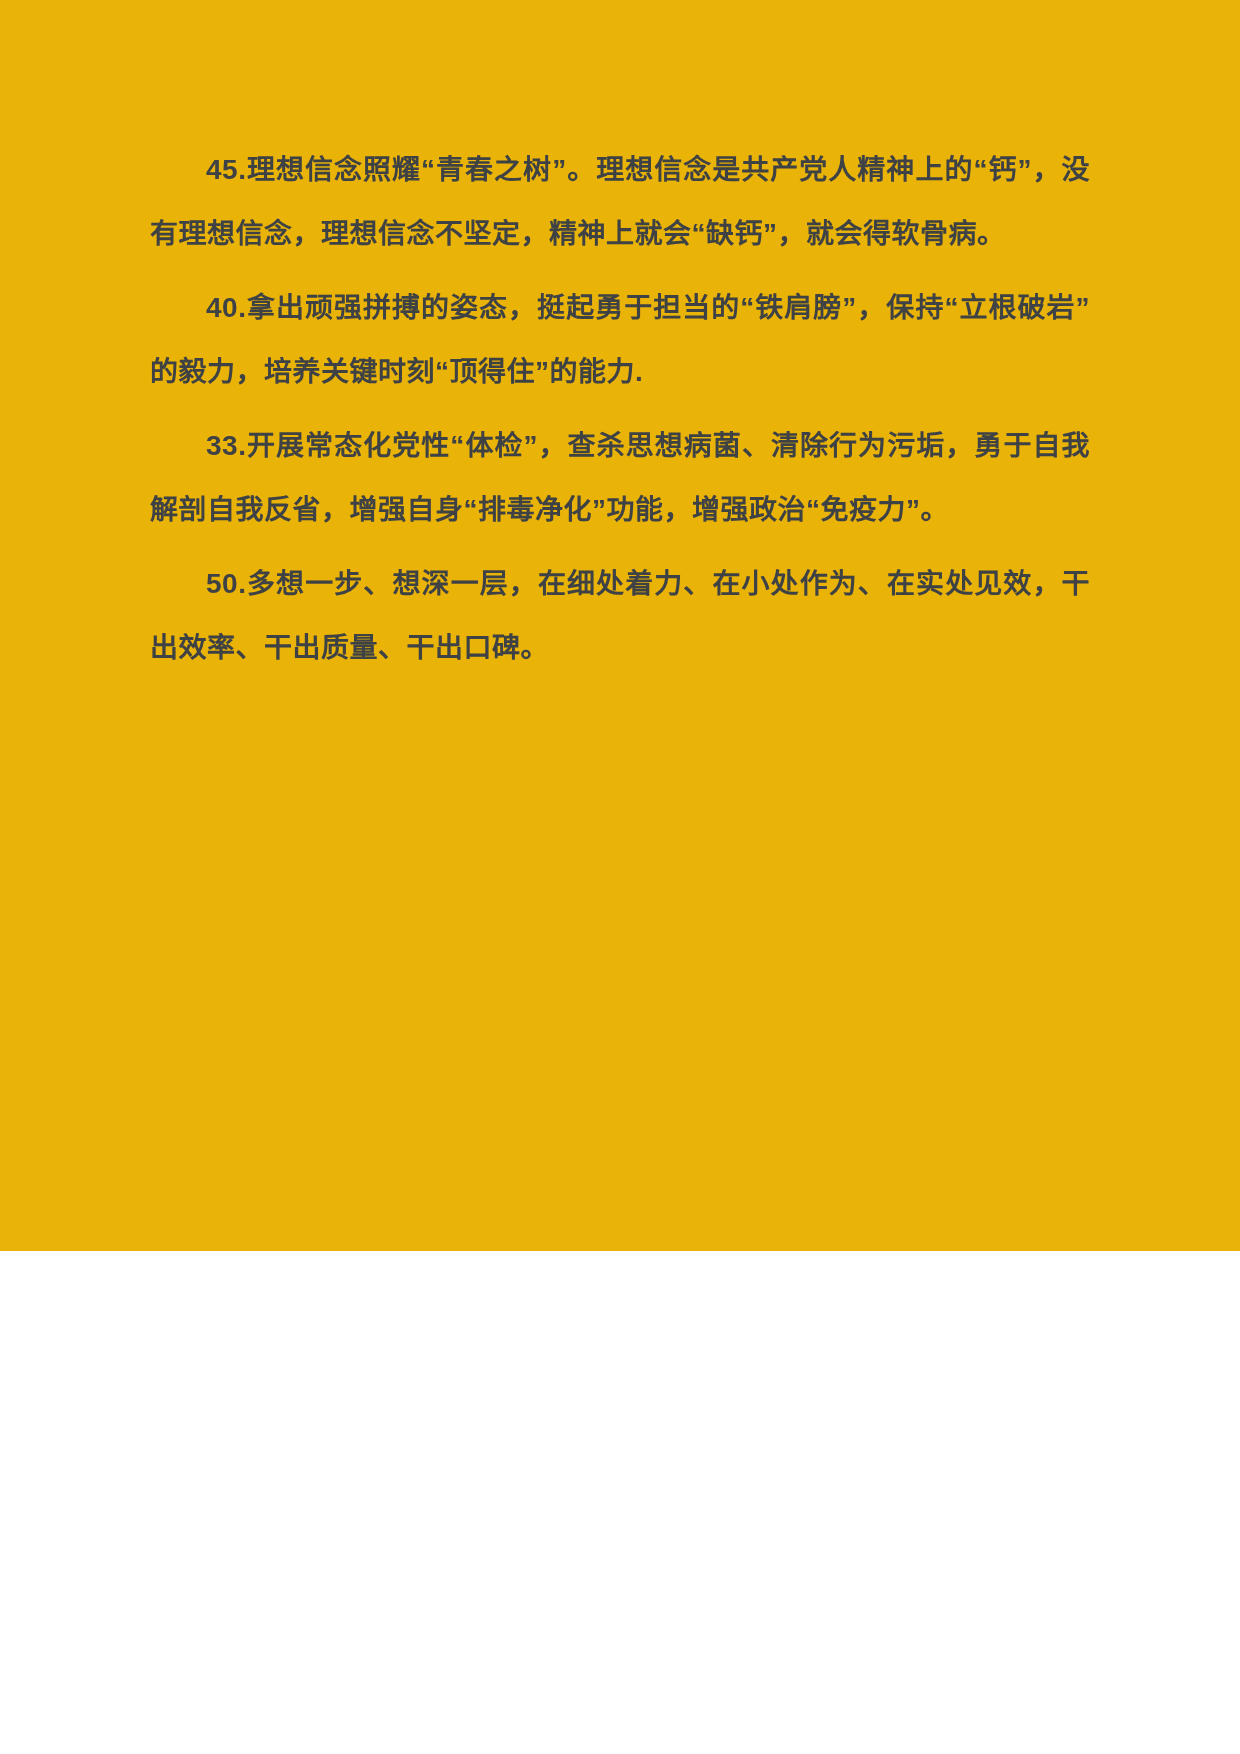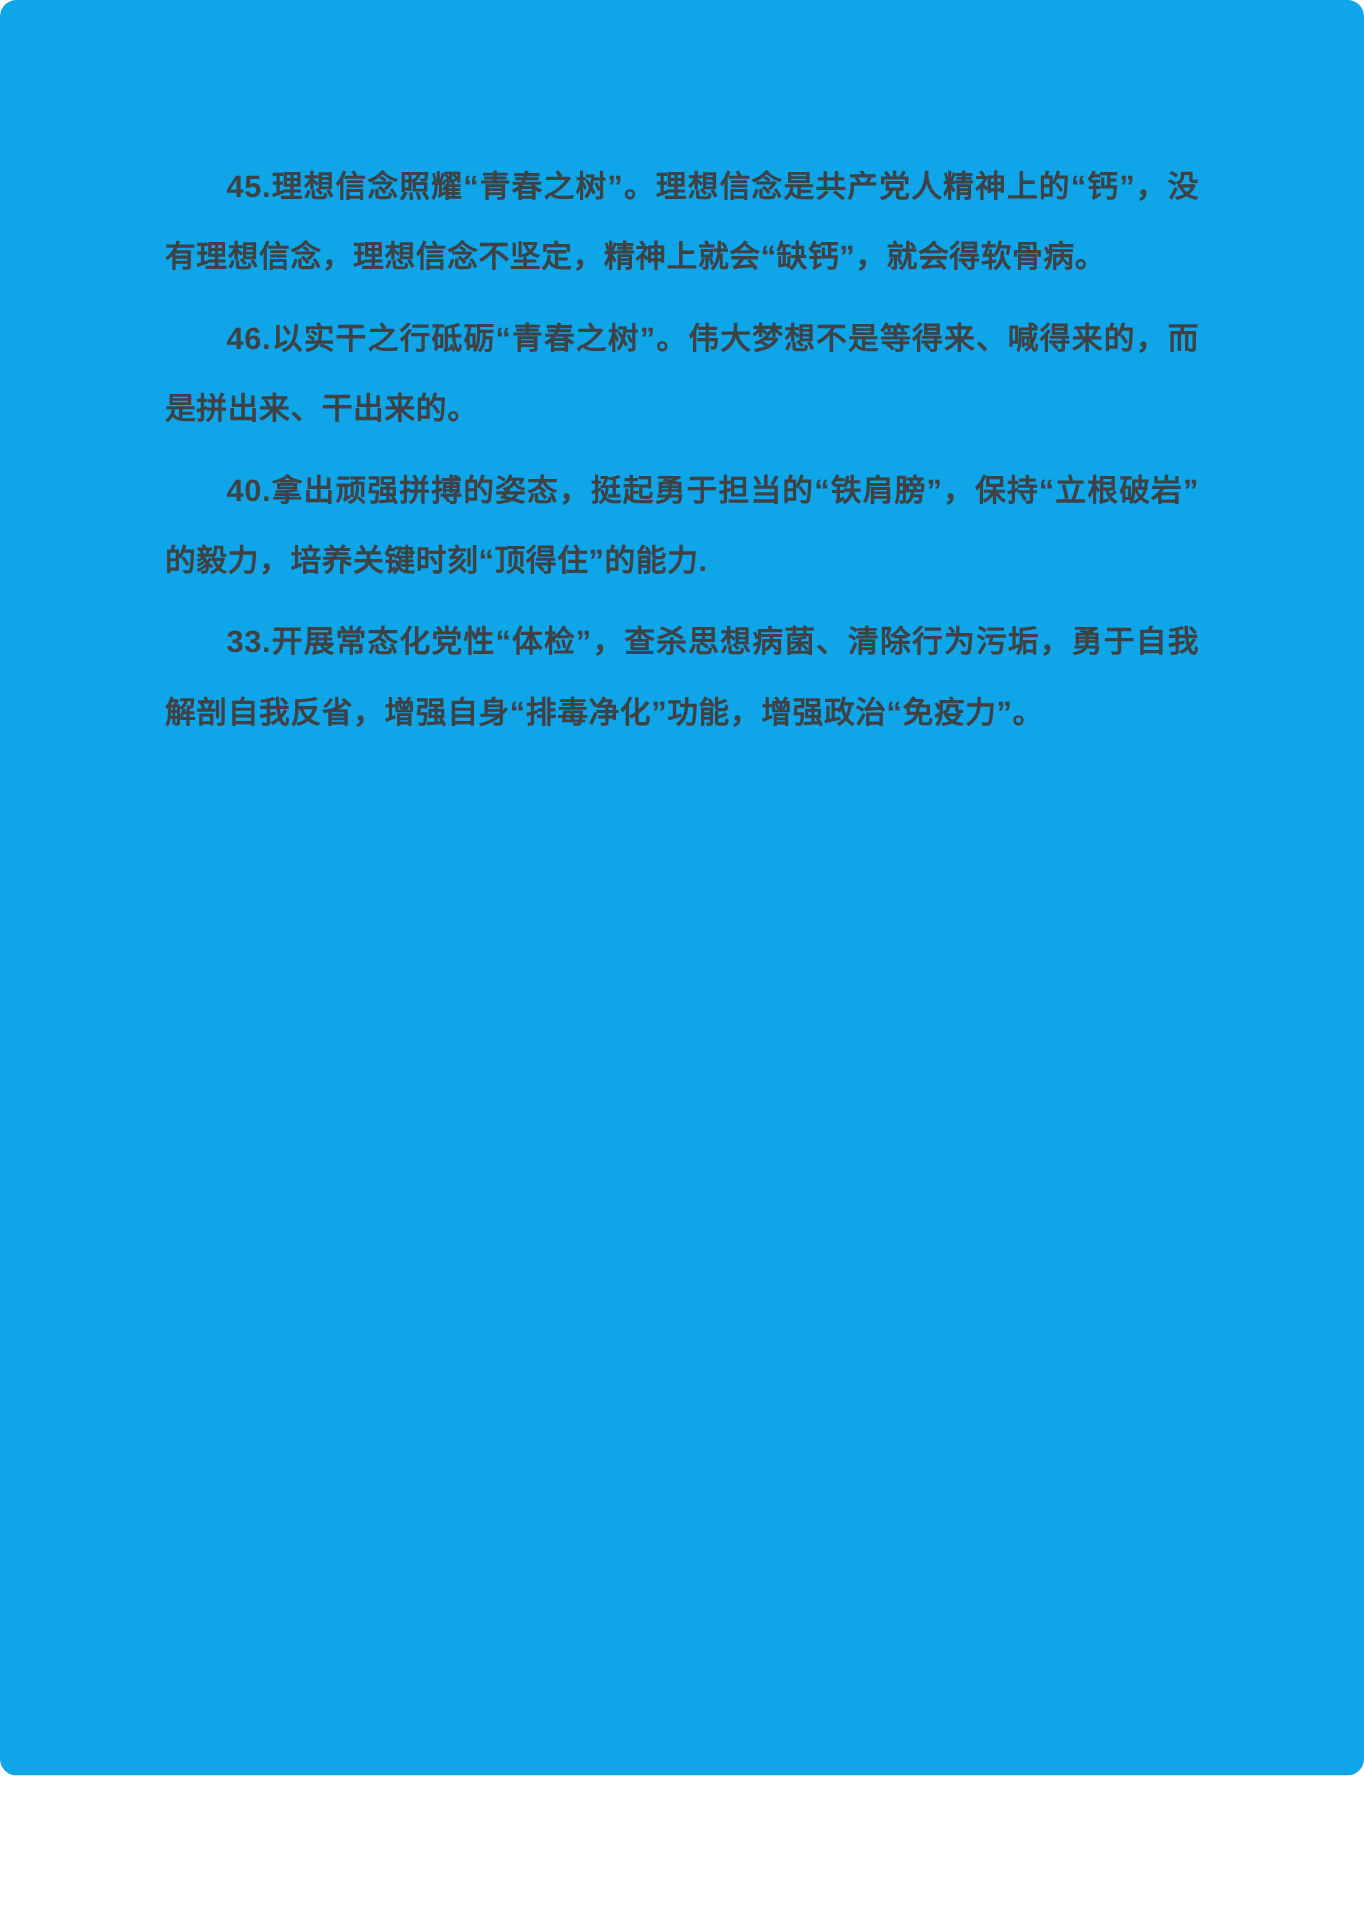--- a/index.html
+++ b/index.html
@@ -5,25 +5,24 @@
     * { margin: 0; padding: 0; box-sizing: border-box; }
 
     html, body {
       background: #ffffff;
       font-family: "Liberation Sans", "DejaVu Sans", sans-serif;
     }
 
     .page {
       position: relative;
       width: 1240px;
-      height: 1614px;
+      height: 1251px;
       margin: 0 auto;
-      background: #0ea5e9;
+      background: #eab308;
       overflow: hidden;
-      border-radius: 15px;
     }
 
     .doc-body {
       position: absolute;
       top: 138px;
       left: 150px;
       width: 940px;
       color: #3f4245;
     }
 
@@ -38,17 +37,17 @@
       margin-bottom: 10px;
       word-break: break-all;
     }
   </style>
 </head>
 <body>
 
 <div class="page">
   <div class="doc-body">
     <p class="doc-paragraph">45.理想信念照耀“青春之树”。理想信念是共产党人精神上的“钙”，没有理想信念，理想信念不坚定，精神上就会“缺钙”，就会得软骨病。</p>
-    <p class="doc-paragraph">46.以实干之行砥砺“青春之树”。伟大梦想不是等得来、喊得来的，而是拼出来、干出来的。</p>
     <p class="doc-paragraph">40.拿出顽强拼搏的姿态，挺起勇于担当的“铁肩膀”，保持“立根破岩”的毅力，培养关键时刻“顶得住”的能力.</p>
     <p class="doc-paragraph">33.开展常态化党性“体检”，查杀思想病菌、清除行为污垢，勇于自我解剖自我反省，增强自身“排毒净化”功能，增强政治“免疫力”。</p>
+    <p class="doc-paragraph">50.多想一步、想深一层，在细处着力、在小处作为、在实处见效，干出效率、干出质量、干出口碑。</p>
   </div>
 </div>
 
 </body></html>

